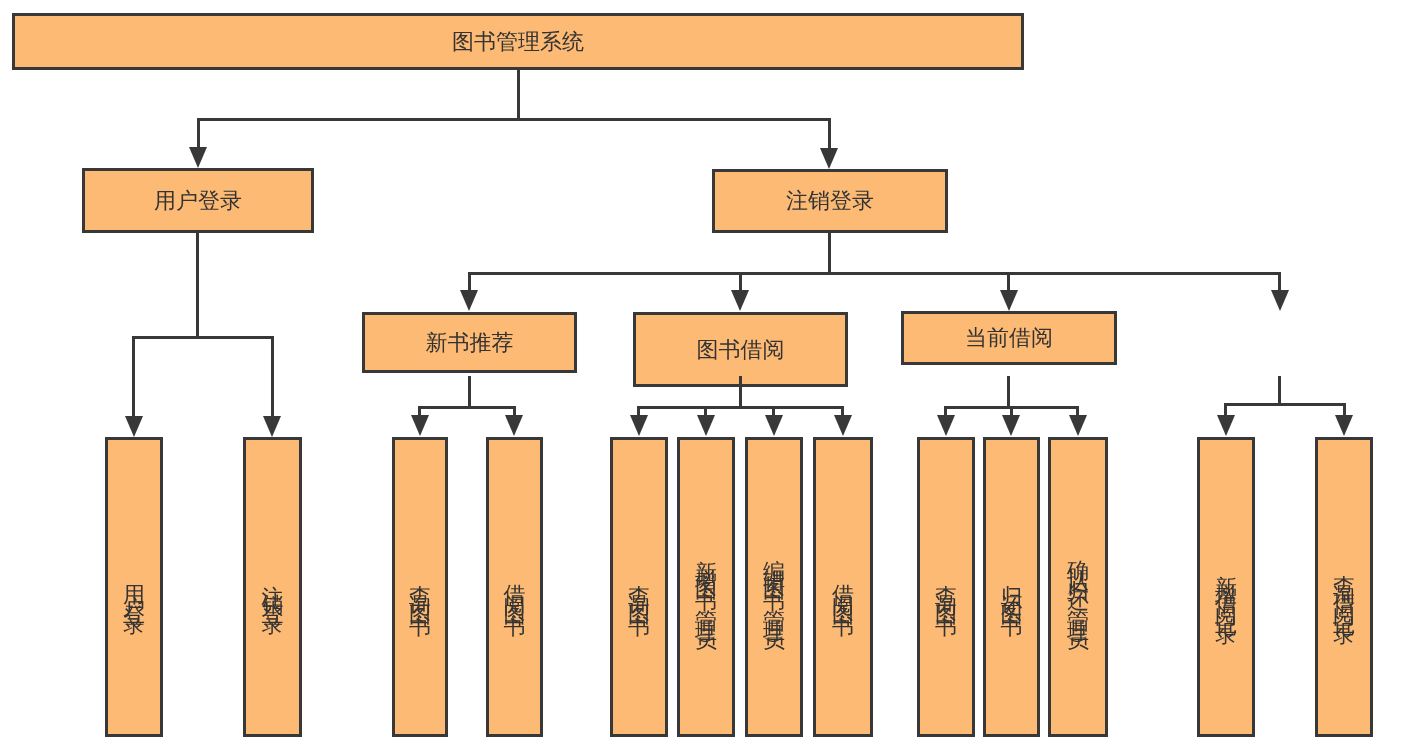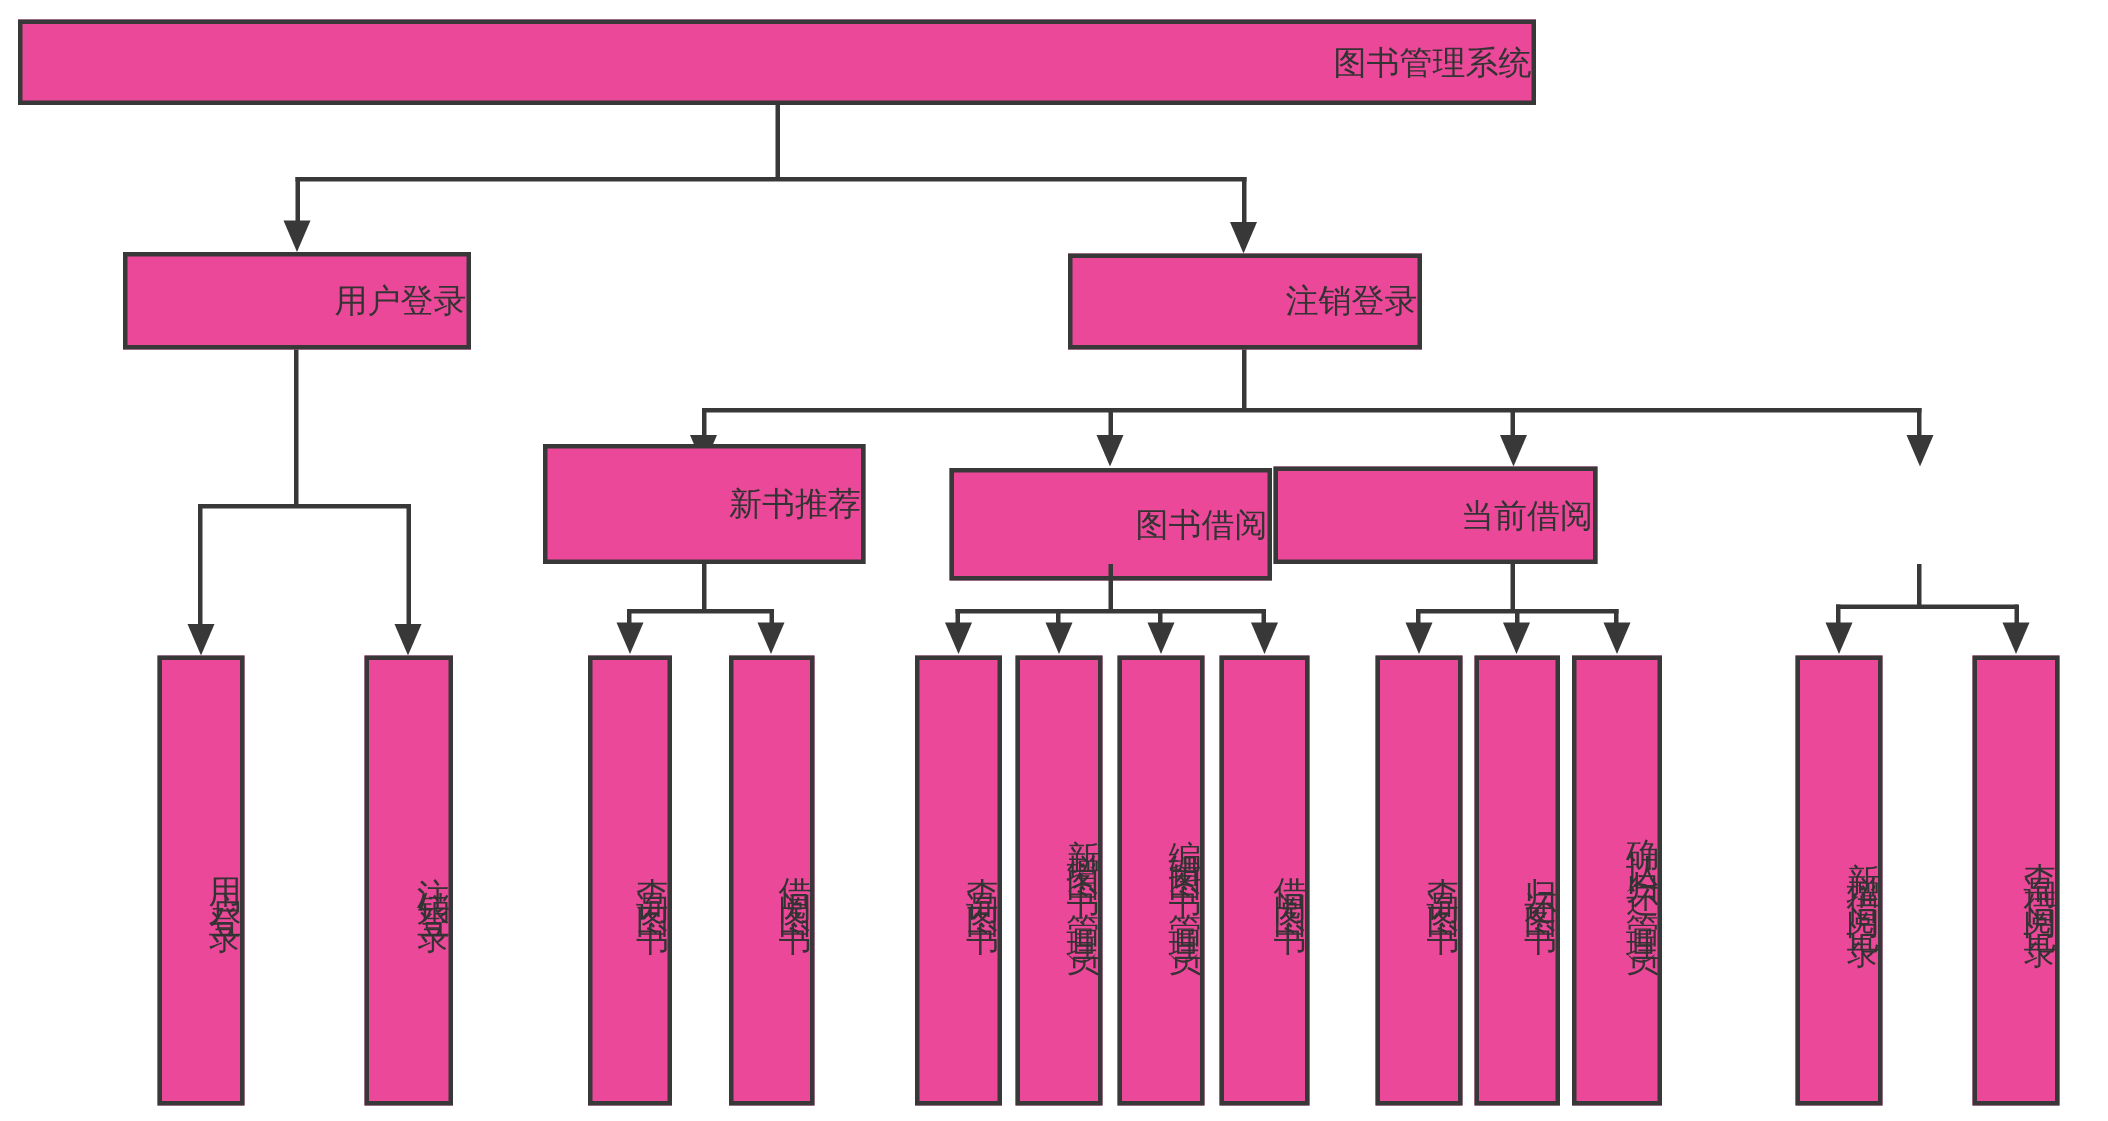--- a/index.html
+++ b/index.html
@@ -1,22 +1,22 @@
 <!DOCTYPE html>
 <html><head>
 <meta charset="utf-8">
 <style>
   html,body{margin:0;padding:0;background:#fff;}
   #stage{
     position:relative;width:1405px;height:747px;background:#ffffff;overflow:hidden;
     font-family:"DejaVu Sans","Liberation Sans",sans-serif;
   }
   .box{
-    position:absolute;box-sizing:border-box;background:#ec4899;
-    border:3px solid #383838;display:flex;align-items:center;justify-content:flex-end;
+    position:absolute;box-sizing:border-box;background:#fdba74;
+    border:3px solid #383838;display:flex;align-items:center;justify-content:center;
     font-size:22px;color:#333333;white-space:nowrap;
   }
   .vbox{top:437px;height:300px;}
   .vtext{
     writing-mode:vertical-rl;letter-spacing:10px;line-height:1;
     display:block;color:#333333;font-size:22px;
   }
   .hl{position:absolute;height:3px;background:#383838;}
   .vl{position:absolute;width:3px;background:#383838;}
   .arw{
@@ -63,27 +63,27 @@
   <div class="hl" style="left:468px;top:272px;width:813px"></div>
   <div class="vl" style="left:468px;top:272px;height:20px"></div>
   <div class="arw" style="left:460px;top:290px"></div>
   <div class="vl" style="left:739px;top:272px;height:20px"></div>
   <div class="arw" style="left:731px;top:290px"></div>
   <div class="vl" style="left:1007px;top:272px;height:20px"></div>
   <div class="arw" style="left:1000px;top:290px"></div>
   <div class="vl" style="left:1278px;top:272px;height:20px"></div>
   <div class="arw" style="left:1271px;top:290px"></div>
 
-  <div class="box" style="left:362px;top:296px;width:215px;height:80px">
+  <div class="box" style="left:362px;top:312px;width:215px;height:61px">
     <span>新书推荐</span>
   </div>
   <div class="box" style="left:633px;top:312px;width:215px;height:75px">
     <span>图书借阅</span>
   </div>
-  <div class="box" style="left:849px;top:311px;width:216px;height:65px">
+  <div class="box" style="left:901px;top:311px;width:216px;height:54px">
     <span>当前借阅</span>
   </div>
 
   <div class="vl" style="left:468px;top:376px;height:30px"></div>
   <div class="hl" style="left:418px;top:406px;width:98px"></div>
   <div class="vl" style="left:418px;top:406px;height:12px"></div>
   <div class="arw" style="left:411px;top:415px"></div>
   <div class="vl" style="left:513px;top:406px;height:12px"></div>
   <div class="arw" style="left:505px;top:415px"></div>
 

